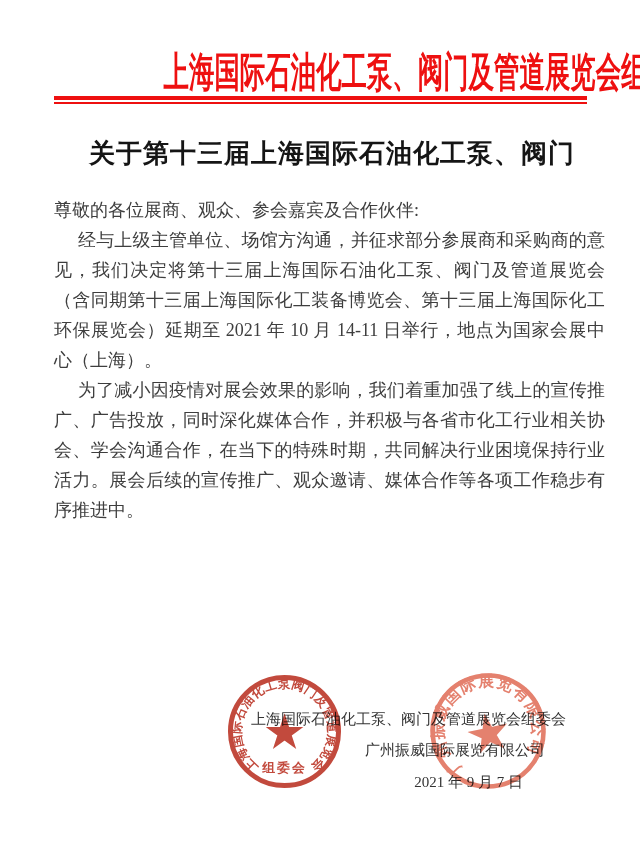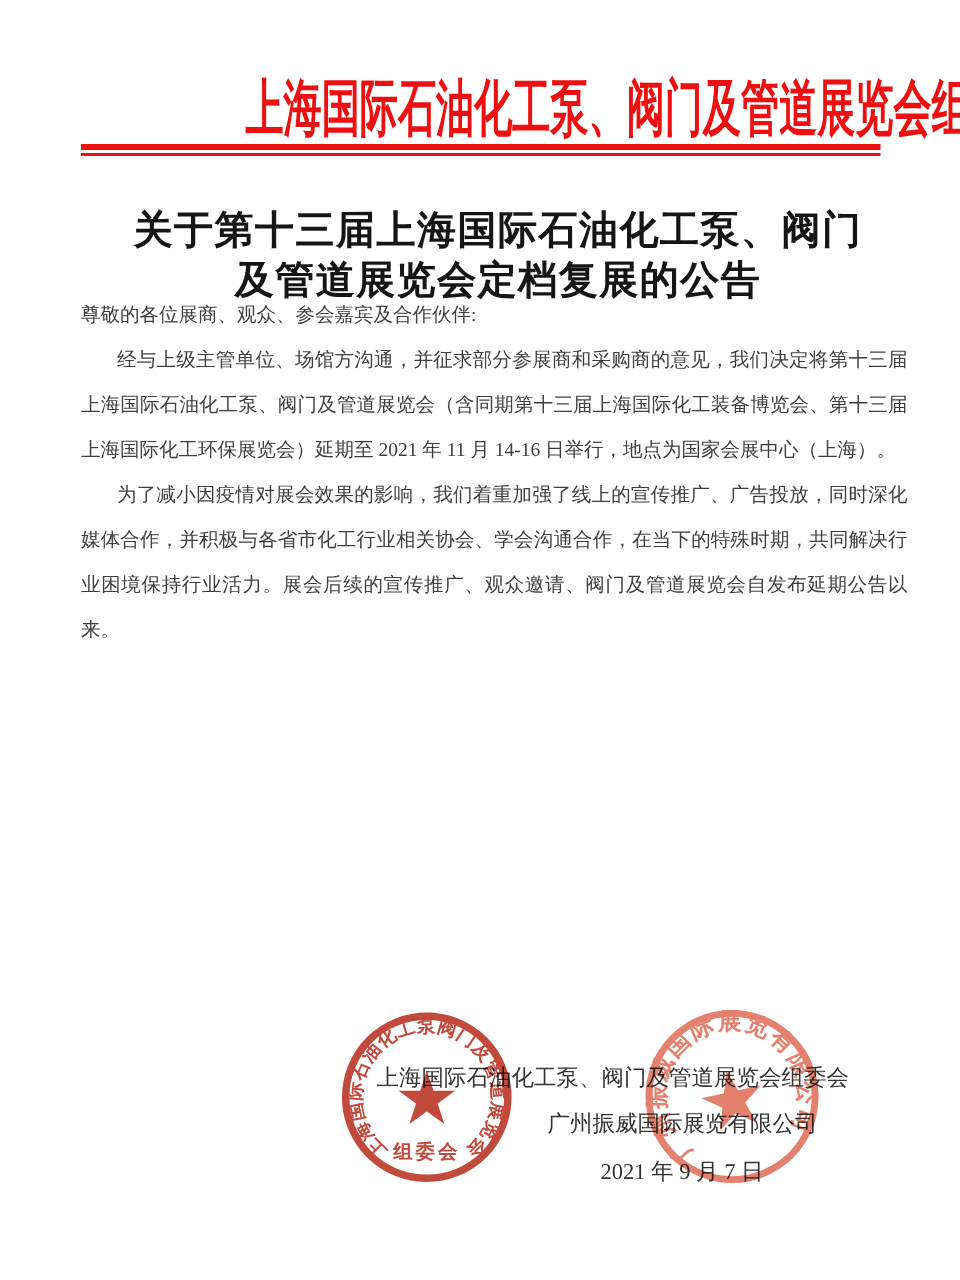--- a/index.html
+++ b/index.html
@@ -41,40 +41,40 @@
     position:absolute;top:125px;left:0;width:640px;margin:12px;
     text-align:center;
     font-family:"Liberation Sans", sans-serif;
     font-weight:bold;
     font-size:26px;line-height:33px;letter-spacing:1px;
     color:#151515;
   }
   
   .body-text{
     position:absolute;top:195px;left:54px;width:551px;
-    font-size:13px;line-height:30px;
+    font-size:18px;line-height:30px;
     color:var(--ink);
     text-align:justify;
     text-justify:inter-character;
   }
   .body-text p{margin:0;padding:0;}
   .salutation{text-indent:0;}
   .para{text-indent:24px;}
   .closing{text-indent:24px;text-align:left;}
   
   .sig{
     position:absolute;
     font-size:15px;line-height:17px;
     color:#333333;
     white-space:nowrap;
     z-index:1;
   }
   .sig-org1{top:711px;right:74px;}
   .sig-org2{top:742px;right:95px;}
-  .sig-date{top:774px;right:131px;}
+  .sig-date{top:774px;right:117px;}
   
   .seal{
     position:absolute;
     mix-blend-mode:multiply;
     z-index:2;
     pointer-events:none;
   }
   .seal-left{left:225px;top:672px;width:119px;height:119px;opacity:0.92;}
   .seal-right{left:427px;top:670px;width:122px;height:122px;opacity:0.8;transform:rotate(-12deg);}
   .seal text, .seal textPath{
@@ -87,27 +87,26 @@
 
 <div class="page">
 
   <div class="banner">
     <span class="banner-text">上海国际石油化工泵、阀门及管道展览会组委会</span>
   </div>
   <div class="double-rule"></div>
 
   <h1 class="title">
     <span>关于第十三届上海国际石油化工泵、阀门</span><br>
-    <span>及管道展览会定档复展的公告</span>
   </h1>
 
   <div class="body-text">
     <p class="salutation">尊敬的各位展商、观众、参会嘉宾及合作伙伴:</p>
-    <p class="para">经与上级主管单位、场馆方沟通，并征求部分参展商和采购商的意见，我们决定将第十三届上海国际石油化工泵、阀门及管道展览会（含同期第十三届上海国际化工装备博览会、第十三届上海国际化工环保展览会）延期至 2021 年 11 月 14-16 日举行，地点为国家会展中心（上海）。</p>
-    <p class="para">为了减小因疫情对展会效果的影响，我们着重加强了线上的宣传推广、广告投放，同时深化媒体合作，并积极与各省市化工行业相关协会、学会沟通合作，在当下的特殊时期，共同解决行业困境保持行业活力。展会后续的宣传推广、观众邀请、阀门及管道展览会自发布延期公告以来。</p>
+    <p class="para">经与上级主管单位、场馆方沟通，并征求部分参展商和采购商的意见，我们决定将第十三届上海国际石油化工泵、阀门及管道展览会（含同期第十三届上海国际化工装备博览会、第十三届上海国际化工环保展览会）延期至 2021 年 10 月 14-11 日举行，地点为国家会展中心（上海）。</p>
+    <p class="para">为了减小因疫情对展会效果的影响，我们着重加强了线上的宣传推广、广告投放，同时深化媒体合作，并积极与各省市化工行业相关协会、学会沟通合作，在当下的特殊时期，共同解决行业困境保持行业活力。展会后续的宣传推广、观众邀请、媒体合作等各项工作稳步有序推进中。</p>
   </div>
 
   <div class="sig sig-org1">上海国际石油化工泵、阀门及管道展览会组委会</div>
   <div class="sig sig-org2">广州振威国际展览有限公司</div>
   <div class="sig sig-date">2021 年 9 月 7 日</div>
 
   <svg class="seal seal-left" viewBox="0 0 120 120">
     <defs>
       <path id="ringL" d="M 60 104 A 44 44 0 1 1 60 16 A 44 44 0 1 1 60 104" fill="none"></path>
     </defs>

